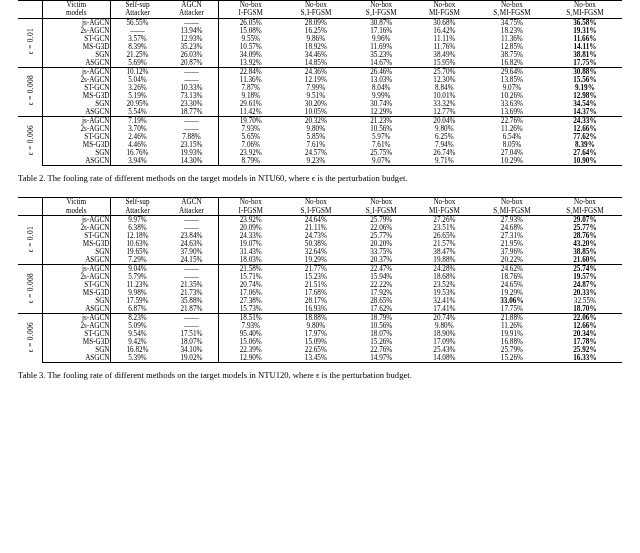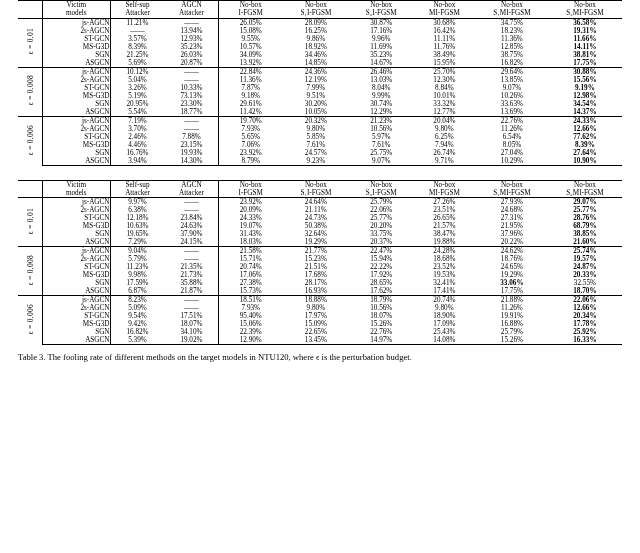--- a/index.html
+++ b/index.html
@@ -79,21 +79,21 @@
               <span class="hdr-sub">S₁MI-FGSM</span>
             </td>
             <td class="hdr-cell">
               <span class="hdr-sub">No-box</span>
               <span class="hdr-sub">S₂MI-FGSM</span>
             </td>
           </tr>
           <tr class="rule-mid">
             <td class="eps" rowspan="6"><span class="epsrot">ϵ = 0.01</span></td>
             <td class="model vl vr">js-AGCN</td>
-            <td class="num">11.21%</td>
+            <td class="num">56.55%</td>
             <td class="num vr">——</td>
             <td class="num">26.05%</td>
             <td class="num">28.09%</td>
             <td class="num">30.87%</td>
             <td class="num">30.68%</td>
             <td class="num">34.75%</td>
             <td class="num bold">36.58%</td>
           </tr>
           <tr class="">
             <td class="model vl vr">2s-AGCN</td>
@@ -279,20 +279,24 @@
             <td class="num vr">14.30%</td>
             <td class="num">8.79%</td>
             <td class="num">9.23%</td>
             <td class="num">9.07%</td>
             <td class="num">9.71%</td>
             <td class="num">10.29%</td>
             <td class="num bold">10.90%</td>
           </tr>
         </tbody>
       </table>
+  </div>
+  <div class="caption">
+    <span class="lbl">Table 2.</span>
+    <span>The fooling rate of different methods on the target models in NTU60, where ϵ is the perturbation budget.</span>
   </div>
 
   <div class="spacer"></div>
 
   <div class="tablewrap">
     <table class="tbl" id="t-table3">
         <colgroup>
           <col style="width:22px">
           <col style="width:62px">
           <col style="width:50px">
@@ -380,21 +384,21 @@
           </tr>
           <tr class="">
             <td class="model vl vr">MS-G3D</td>
             <td class="num">10.63%</td>
             <td class="num vr">24.63%</td>
             <td class="num">19.07%</td>
             <td class="num">50.38%</td>
             <td class="num">20.20%</td>
             <td class="num">21.57%</td>
             <td class="num">21.95%</td>
-            <td class="num bold">68.79%</td>
+            <td class="num bold">43.20%</td>
           </tr>
           <tr class="">
             <td class="model vl vr">SGN</td>
             <td class="num">19.65%</td>
             <td class="num vr">37.90%</td>
             <td class="num">31.43%</td>
             <td class="num">32.64%</td>
             <td class="num">33.75%</td>
             <td class="num">38.47%</td>
             <td class="num">37.96%</td>

